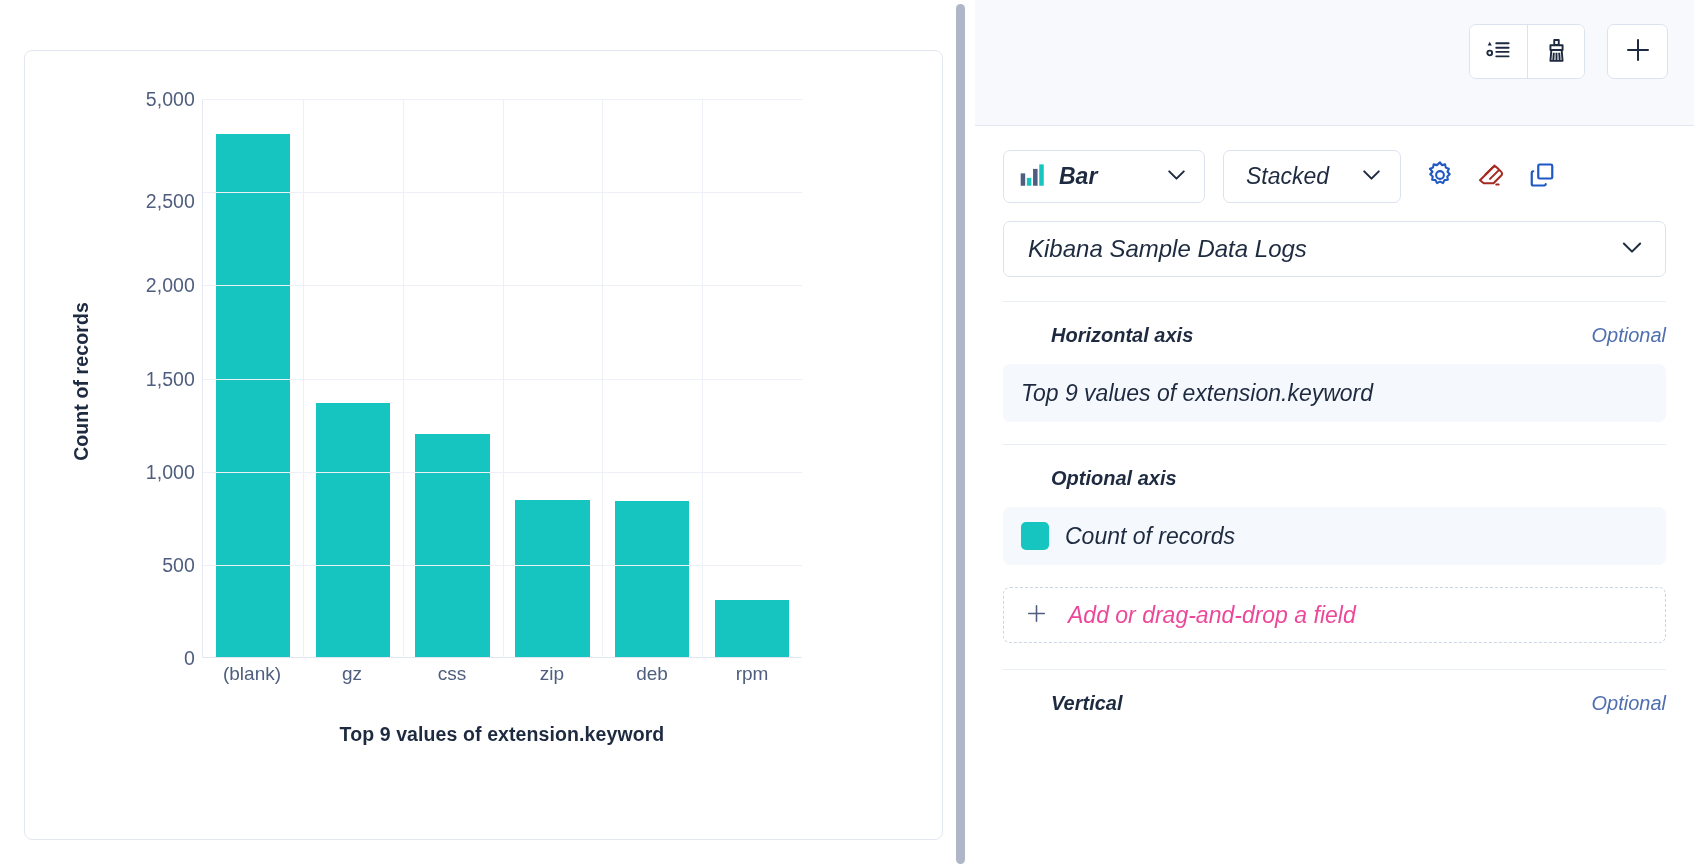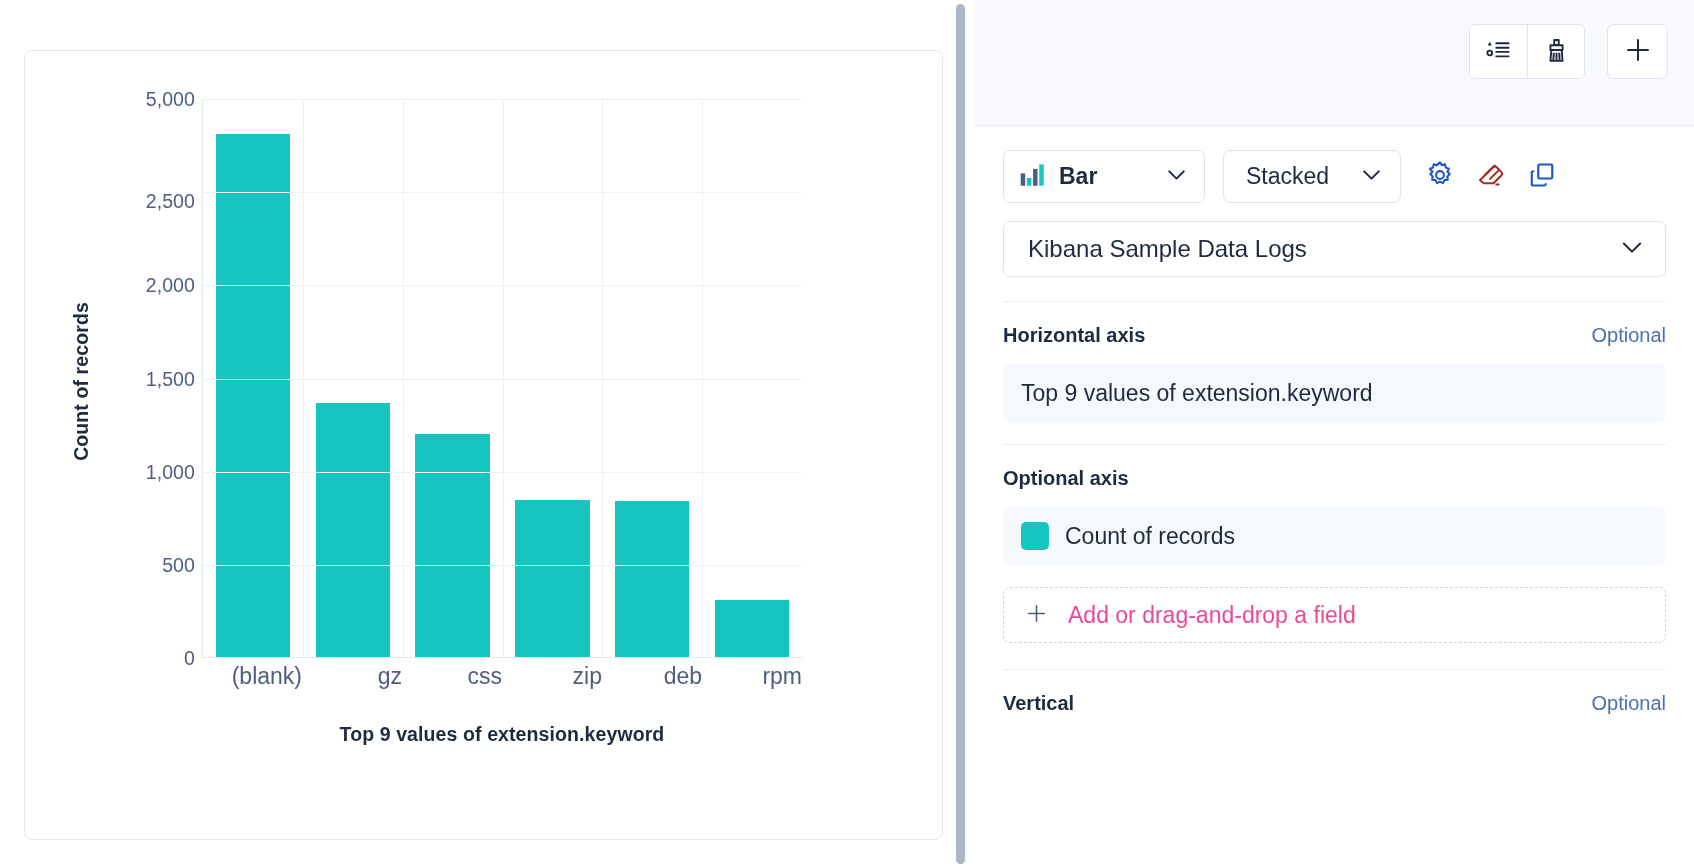--- a/index.html
+++ b/index.html
@@ -86,22 +86,22 @@
     background: #16C5C0;
   }
 
   .xticks {
     position: absolute;
     left: 177px; top: 612px;
     width: 600px; height: 28px;
     display: flex;
   }
   .xtick {
-    flex: 1 1 0; text-align: right;
-    font-size: 23px; color: #4F5E7E;
+    flex: 1 1 0; text-align: center;
+    font-size: 19px; color: #4F5E7E;
   }
   .xlabel {
     position: absolute;
     left: 177px; top: 672px;
     width: 600px;
     text-align: center;
     font-size: 19.5px; font-weight: 700; color: #1D2A3F;
     letter-spacing: .1px;
   }
 
@@ -153,20 +153,21 @@
   .tool-btn.solo {
     border: 1px solid #DDE3EE;
     border-radius: 7px;
     width: 61px; height: 55px;
   }
 
   .config-body {
     position: absolute; left: 0; top: 126px;
     width: 100%; height: 742px;
     padding: 24px 28px 0 28px;
+    font-style: italic;
   }
   .row-controls {
     display: flex; align-items: center; gap: 18px;
     margin-bottom: 18px;
   }
   .select-box {
     height: 53px;
     border: 1px solid #DDE3EE;
     border-radius: 7px;
     background: #FFFFFF;
@@ -197,20 +198,21 @@
     cursor: pointer;
     margin-bottom: 24px;
   }
   .source-text { font-size: 24px; color: #1D2A3F; }
 
   .hr { height: 1px; background: #E9EDF5; margin: 0 0 22px 0; }
 
   .section-head {
     display: flex; align-items: baseline; justify-content: space-between;
     margin-bottom: 17px;
+    margin-left: 48px;
   }
   .section-title { font-size: 20px; font-weight: 700; color: #1D2A3F; }
   .section-optional { font-size: 20px; color: #4F6FAF; }
 
   .field-pill {
     width: 100%; height: 58px;
     background: #F5F8FC;
     border-radius: 7px;
     display: flex; align-items: center;
     padding: 0 18px;

